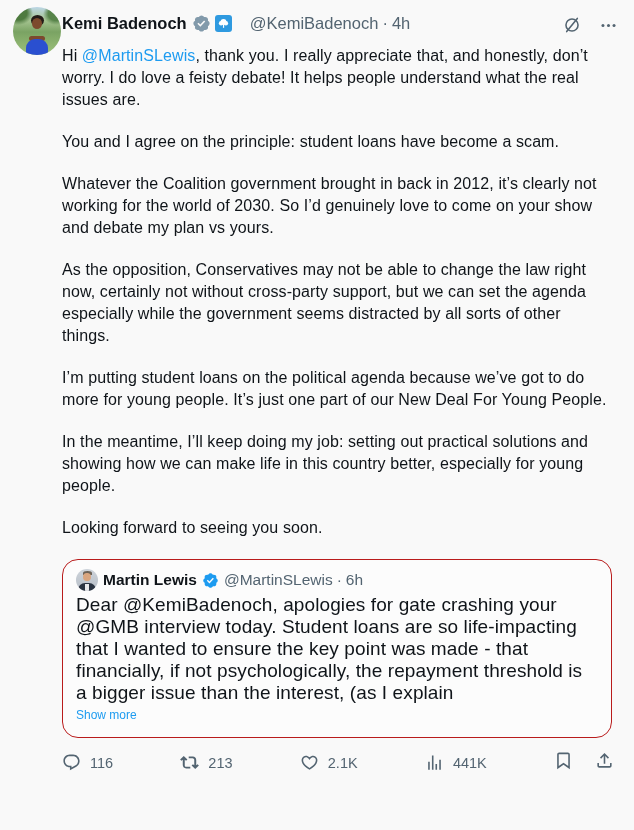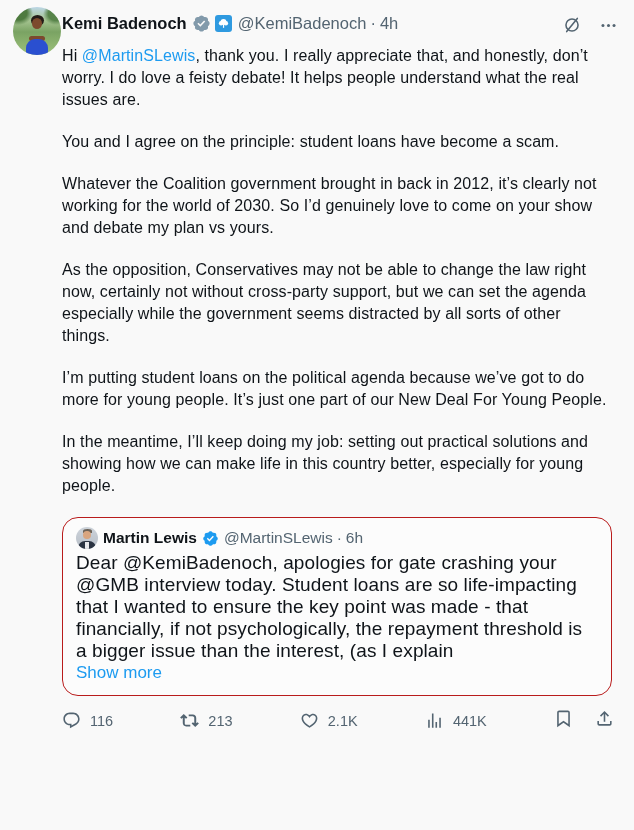--- a/index.html
+++ b/index.html
@@ -72,21 +72,21 @@
   }
   .display-name { font-weight: 700; cursor: pointer; }
   .badge-check { width: 19px; height: 19px; flex: 0 0 auto; margin-left: 1px; }
   .badge-affil {
     width: 17px; height: 17px; flex: 0 0 auto;
     border-radius: 3px;
     background: #2f9ae0;
     display: inline-flex; align-items: center; justify-content: center;
   }
   .badge-affil svg { width: 13px; height: 13px; }
-  .handle-group { color: #536471; font-weight: 400; margin-left: 2px; display: inline-flex; gap: 4px; text-align: center; }
+  .handle-group { color: #536471; font-weight: 400; margin-left: 14px; display: inline-flex; gap: 4px; text-align: center; }
   .header-icons {
     margin-left: auto;
     display: flex;
     align-items: center;
     gap: 16px;
     padding-top: 2px;
     color: #536471;
   }
   .header-icons .hbtn { cursor: pointer; display: inline-flex; }
   
@@ -145,21 +145,21 @@
   }
   .quote-name { font-weight: 700; }
   .quote-badge { width: 17px; height: 17px; flex: 0 0 auto; }
   .quote-handle { color: #536471; display: inline-flex; gap: 4px; }
   .quote-text {
     margin-top: 3px;
     font-size: 19px;
     line-height: 22px;
     letter-spacing: 0.1px;
   }
-  .show-more { color: #1d9bf0; font-size: 17px; line-height: 22px; cursor: pointer; display: inline-block; }
+  .show-more { color: #1d9bf0; font-size: 12px; line-height: 22px; cursor: pointer; display: inline-block; }
   
   .action-bar {
     margin-left: 56px;
     width: 552px;
     margin-top: 13px;
     display: flex;
     align-items: center;
     justify-content: space-between;
     color: #536471;
   }
@@ -225,20 +225,21 @@
     </div>
   </div>
 
   <div class="tweet-body">
     <p><span>Hi </span><a class="mention">@MartinSLewis</a><span>, thank you. I really appreciate that, and honestly, don’t worry. I do love a feisty debate! It helps people understand what the real issues are.</span></p>
     <p>You and I agree on the principle: student loans have become a scam.</p>
     <p>Whatever the Coalition government brought in back in 2012, it’s clearly not working for the world of 2030. So I’d genuinely love to come on your show and debate my plan vs yours.</p>
     <p>As the opposition, Conservatives may not be able to change the law right now, certainly not without cross-party support, but we can set the agenda especially while the government seems distracted by all sorts of other things.</p>
     <p>I’m putting student loans on the political agenda because we’ve got to do more for young people. It’s just one part of our New Deal For Young People.</p>
     <p>In the meantime, I’ll keep doing my job: setting out practical solutions and showing how we can make life in this country better, especially for young people.</p>
+    <p>Looking forward to seeing you soon.</p>
   </div>
 
   <div class="quote-card">
     <div class="quote-header">
       <div class="avatar-martin">
         <div class="hair2"></div>
         <div class="face2"></div>
         <div class="suit"></div>
         <div class="shirt"></div>
       </div>

